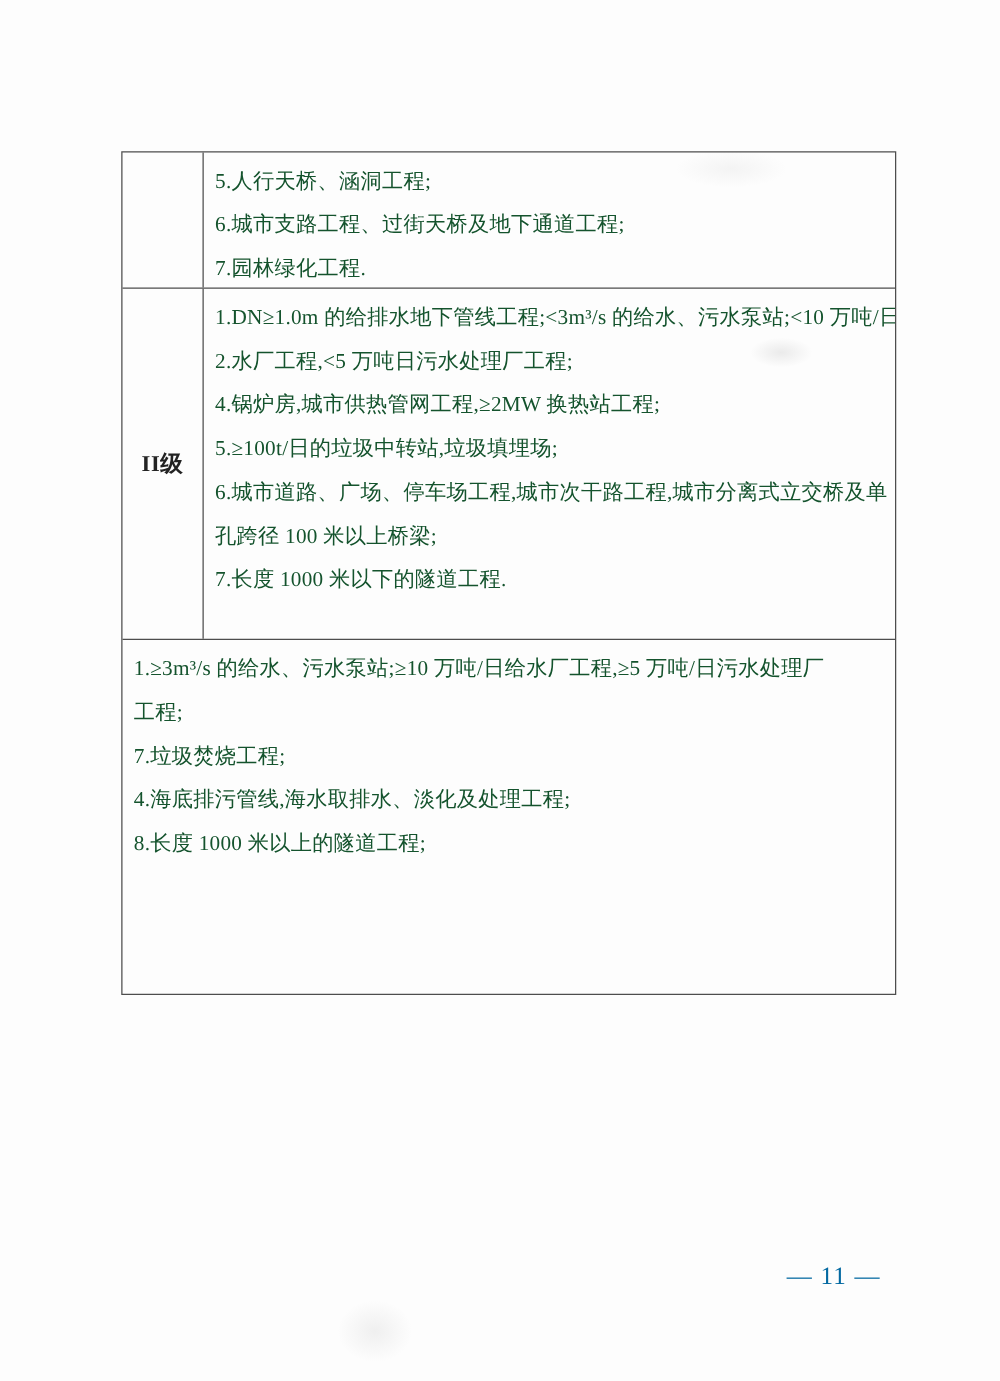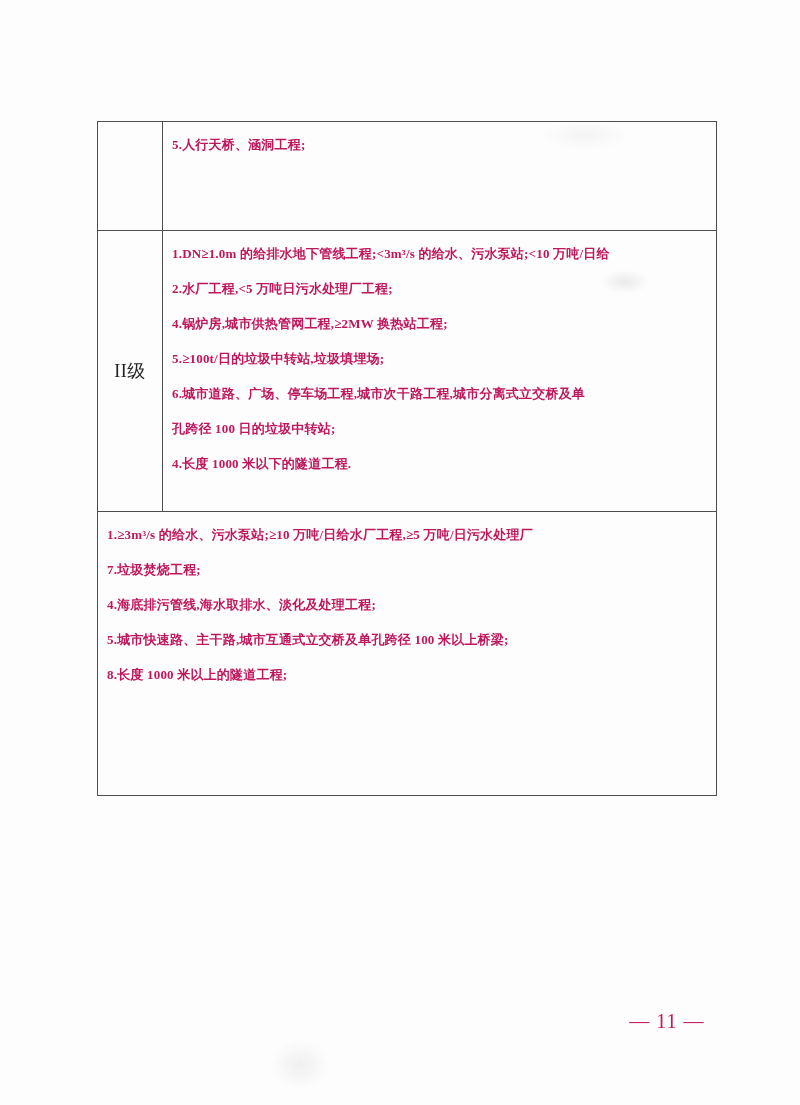--- a/index.html
+++ b/index.html
@@ -54,87 +54,89 @@
   .trow-1 { height: 280px; }
   .trow-2 { height: 283px; }
 
   .label-cell {
     flex: 0 0 64px;
     width: 64px;
     border-right: 1px solid #4d4d4d;
     display: flex;
     align-items: center;
     justify-content: center;
-    font-weight: normal;
+    font-weight: bold;
     font-size: 18px;
     color: #232323;
     letter-spacing: 0.5px;
   }
   .content-cell {
     flex: 1 1 auto;
     padding: 5px 6px 0 9px;
     overflow: hidden;
   }
   .line {
-    font-weight: bold;
-    font-size: 13px;
+    font-weight: normal;
+    font-size: 17px;
     line-height: 35px;
     white-space: nowrap;
-    color: #be185d;
+    color: #14532d;
     letter-spacing: 0.2px;
   }
 
   .page-number {
     position: absolute;
     left: 607px;
     top: 1010px;
     width: 120px;
     text-align: center;
     font-size: 20px;
-    color: #be185d;
+    color: #0369a1;
     letter-spacing: 1px;
   }
 </style>
 </head>
 <body>
 
 <div class="page">
 
   <div class="smudge smudge-1"></div>
   <div class="smudge smudge-2"></div>
   <div class="smudge smudge-3"></div>
 
   <div class="tbl">
 
     <div class="trow trow-0">
       <div class="label-cell"></div>
       <div class="content-cell">
         <div class="line">5.人行天桥、涵洞工程;</div>
+        <div class="line">6.城市支路工程、过街天桥及地下通道工程;</div>
+        <div class="line">7.园林绿化工程.</div>
       </div>
     </div>
 
     <div class="trow trow-1">
       <div class="label-cell">II级</div>
       <div class="content-cell">
         <div class="line">1.DN≥1.0m 的给排水地下管线工程;&lt;3m³/s 的给水、污水泵站;&lt;10 万吨/日给</div>
         <div class="line">2.水厂工程,&lt;5 万吨日污水处理厂工程;</div>
         <div class="line">4.锅炉房,城市供热管网工程,≥2MW 换热站工程;</div>
         <div class="line">5.≥100t/日的垃圾中转站,垃圾填埋场;</div>
         <div class="line">6.城市道路、广场、停车场工程,城市次干路工程,城市分离式立交桥及单</div>
-        <div class="line">孔跨径 100 日的垃圾中转站;</div>
-        <div class="line">4.长度 1000 米以下的隧道工程.</div>
+        <div class="line">孔跨径 100 米以上桥梁;</div>
+        <div class="line">7.长度 1000 米以下的隧道工程.</div>
       </div>
     </div>
 
     <div class="trow trow-2">
       <div class="content-cell">
         <div class="line">1.≥3m³/s 的给水、污水泵站;≥10 万吨/日给水厂工程,≥5 万吨/日污水处理厂</div>
+        <div class="line">工程;</div>
         <div class="line">7.垃圾焚烧工程;</div>
         <div class="line">4.海底排污管线,海水取排水、淡化及处理工程;</div>
-        <div class="line">5.城市快速路、主干路,城市互通式立交桥及单孔跨径 100 米以上桥梁;</div>
         <div class="line">8.长度 1000 米以上的隧道工程;</div>
       </div>
     </div>
 
   </div>
 
   <div class="page-number">— 11 —</div>
 
 </div>
 

